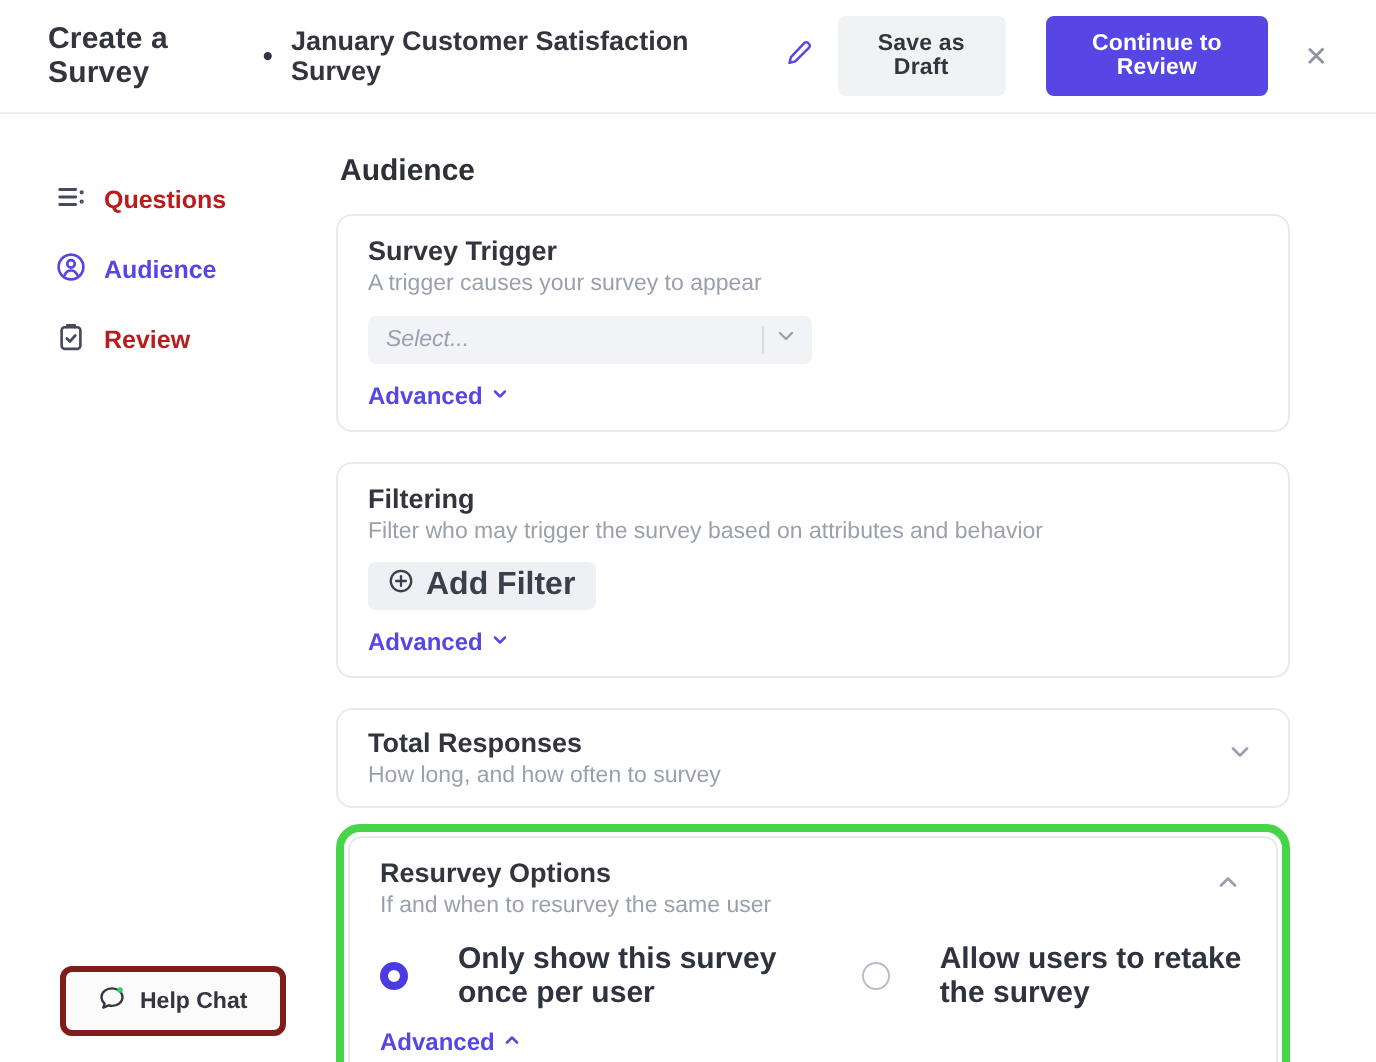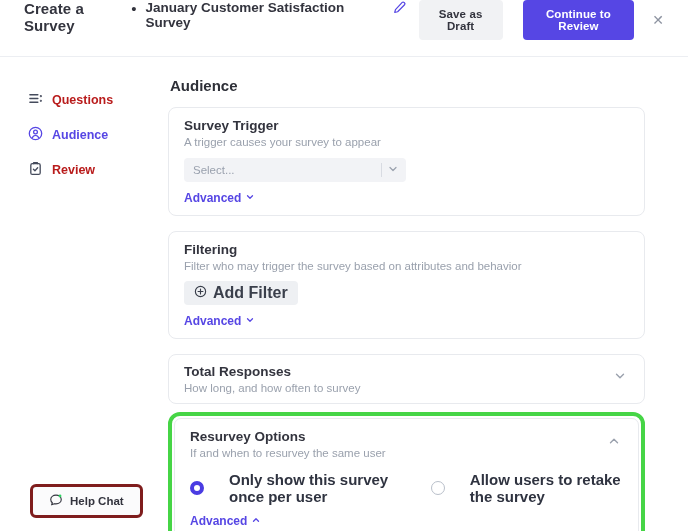--- a/index.html
+++ b/index.html
@@ -1,21 +1,21 @@
 <!DOCTYPE html>
 <html><head>
 <meta charset="utf-8">
 <style>
   * { margin:0; padding:0; box-sizing:border-box; }
   html,body { background:#fff; }
   body { font-family:"Liberation Sans", sans-serif; -webkit-font-smoothing:antialiased; }
   .app { position:relative; width:688px; height:531px; background:#fff; overflow:hidden; }
 
   
-  .header { height:57px; display:flex; align-items:flex-start; padding:0 22px 0 24px; border-bottom:1px solid #eceef2; }
+  .header { height:57px; display:flex; align-items:center; padding:0 22px 0 24px; border-bottom:1px solid #eceef2; }
   .header-title { font-size:15px; font-weight:600; color:#33343e; letter-spacing:.1px; }
   .header-sep { font-size:15px; color:#33343e; margin:0 9px 0 6px; }
   .survey-name { font-size:13.5px; font-weight:600; color:#33343e; }
   .edit-btn { margin-left:28px; background:none; border:none; cursor:pointer; display:flex; align-items:center; }
   .header-right { margin-left:auto; display:flex; align-items:center; gap:8px; }
   .btn { border:none; border-radius:4px; font-family:inherit; font-size:11.5px; font-weight:700; padding:8px 12px; cursor:pointer; letter-spacing:.1px;margin-left:12px; }
   .btn-secondary { background:#f1f2f4; color:#33343e; }
   .btn-primary { background:#5646E4; color:#ffffff; }
   .close-btn { background:none; border:none; cursor:pointer; margin-left:8px; font-size:14px; color:#8d93a0; line-height:1; padding:2px; }
 
@@ -33,21 +33,21 @@
   .main { flex:1; padding:20px 43px 0 0; }
   .page-heading { font-size:15px; font-weight:700; color:#2e3038; line-height:17px; margin:0 0 13px 2px; }
 
   
   .card { background:#fff; border:1px solid #e8eaee; border-radius:8px; padding:10px 15px 10px; margin-bottom:15px; }
   .card-title { font-size:13.5px; font-weight:700; color:#33343e; line-height:16px; }
   .card-sub { font-size:11.5px; color:#9aa1ad; line-height:13px; margin-top:2px; }
   .card-head-row { display:flex; justify-content:space-between; align-items:flex-start; }
 
   .select { margin-top:9px; width:222px; height:24px; background:#f2f3f6; border-radius:4px;
-    display:flex; align-items:center; padding:0 7px 0 9px; cursor:pointer; }
+    display:flex; align-items:center; padding:0 7px 0 9px; cursor:pointer;font-style:italic; }
   .select-text { flex:1; font-size:11.5px; color:#9aa1ae; }
   .select-divider { width:1px; height:14px; background:#d8dbe2; margin-right:5px; }
 
   .advanced { margin-top:9px; display:flex; align-items:center; gap:4px; width:max-content;
     font-size:12px; font-weight:700; color:#5646E4; cursor:pointer; background:none; border:none; font-family:inherit; padding:0; }
 
   .add-filter { margin-top:8px; display:inline-flex; align-items:flex-start; gap:6px; background:#eef0f3;
     border:none; border-radius:4px; padding:3px 10px; font-family:inherit; font-size:16px; font-weight:700; color:#3a3f4b; cursor:pointer; }
 
   .card-collapsed { padding:9px 15px 8px; margin-bottom:8px; }

